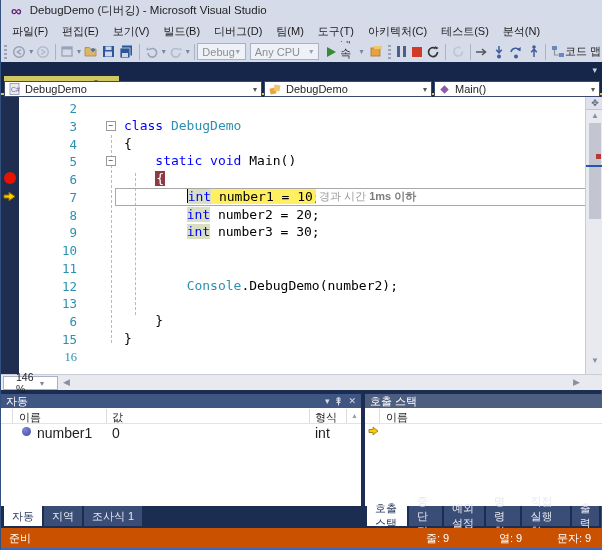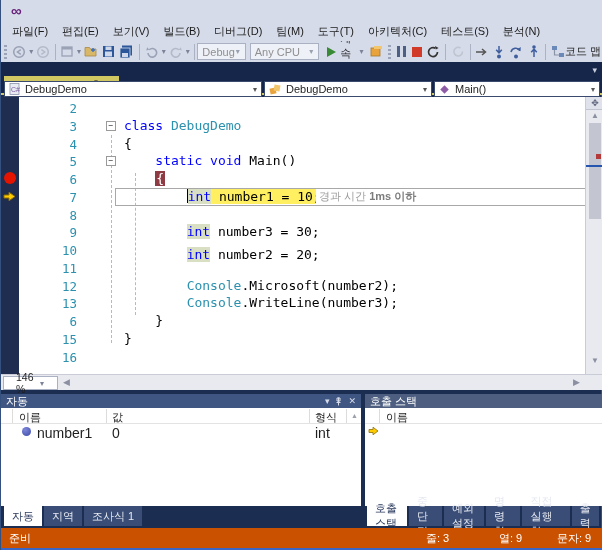--- a/index.html
+++ b/index.html
@@ -107,20 +107,21 @@
 
   svg { display:block; }
 </style>
 </head>
 <body>
 
 <div id="window">
 
   <div class="titlebar">
     <span class="vslogo">∞</span>
+    <span>DebugDemo (디버깅) - Microsoft Visual Studio</span>
   </div>
 
   <div class="menubar" id="menubar">
       <span class="mi">파일(F)</span>
       <span class="mi">편집(E)</span>
       <span class="mi">보기(V)</span>
       <span class="mi">빌드(B)</span>
       <span class="mi">디버그(D)</span>
       <span class="mi">팀(M)</span>
       <span class="mi">도구(T)</span>
@@ -330,35 +331,34 @@
         <div class="code-line" style="top: 37.5px;"><span class="seg sg-pl">{</span></div>
         <div class="linenum" style="top: 57.25px;">5</div>
         <div class="foldbox" style="top: 59.25px;">−</div>
         <div class="code-line" style="top: 55.25px;"><span class="seg sg-pl">    </span><span class="seg sg-kw">static</span><span class="seg sg-pl"> </span><span class="seg sg-kw">void</span><span class="seg sg-pl"> Main()</span></div>
         <div class="linenum" style="top: 75px;">6</div>
         <div class="code-line" style="top: 73px;"><span class="seg sg-pl">    </span><span class="seg sg-bp">{</span></div>
         <div class="linenum" style="top: 92.75px;">7</div>
         <div class="curline-border" style="top: 90.75px;"></div>
         <div class="code-line" style="top: 90.75px;"><span class="seg sg-pl">        </span><span class="seg sg-caret"></span><span class="seg sg-kw sg-ref">int</span><span class="seg sg-stmt"> number1 = 10;</span><span class="perftip"><span>경과 시간 </span><b>1ms 이하</b></span></div>
         <div class="linenum" style="top: 110.5px;">8</div>
-        <div class="code-line" style="top: 108.5px; margin-top: 40px;"><span class="seg sg-pl">        </span><span class="seg sg-kw sg-ref">int</span><span class="seg sg-pl"> number2 = 20;</span></div>
+        <div class="code-line" style="top: 108.5px;"><span class="seg sg-pl">        </span><span class="seg sg-kw sg-ref">int</span><span class="seg sg-pl"> number2 = 20;</span></div>
         <div class="linenum" style="top: 128.25px;">9</div>
         <div class="code-line" style="top: 126.25px; text-align: right;"><span class="seg sg-pl">        </span><span class="seg sg-kw sg-ref">int</span><span class="seg sg-pl"> number3 = 30;</span></div>
         <div class="linenum" style="top: 146px;">10</div>
         <div class="code-line" style="top: 144px;"></div>
         <div class="linenum" style="top: 163.75px;">11</div>
         <div class="linenum" style="top: 181.5px;">12</div>
-        <div class="code-line" style="top: 179.5px;"><span class="seg sg-pl">        </span><span class="seg sg-type">Console</span><span class="seg sg-pl">.Microsoft(number2);</span></div>
+        <div class="code-line" style="top: 179.5px;"><span class="seg sg-pl">        </span><span class="seg sg-type">Console</span><span class="seg sg-pl">.DebugDemo(number2);</span></div>
         <div class="linenum" style="top: 199.25px;">13</div>
-        <div class="code-line" style="top: 197.25px;"><span class="seg sg-pl">        </span><span class="seg sg-type">Console</span><span class="seg sg-pl">.WriteLine(number3);</span></div>
         <div class="linenum" style="top: 217px;">6</div>
         <div class="code-line" style="top: 215px;"><span class="seg sg-pl">    }</span></div>
         <div class="linenum" style="top: 234.75px;">15</div>
         <div class="code-line" style="top: 232.75px;"><span class="seg sg-pl">}</span></div>
-        <div class="linenum" style="top: 252.5px;">16</div>
+        <div class="linenum" style="top: 252.5px; font-family: Liberation Serif, serif;">16</div>
         <div class="code-line" style="top: 250.5px;"></div>
       </div>
     <div class="vscroll">
       <div class="vs-split">✥</div>
       <div class="vs-arrow" style="top:13px">▲</div>
       <div class="vs-thumb" style="top:26px; height:96px"></div>
       <div class="vs-mark-red" style="top:57px"></div>
       <div class="vs-mark-blue" style="top:68px"></div>
       <div class="vs-arrow" style="top:258px">▼</div>
     </div>
@@ -434,18 +434,18 @@
       <div class="ptab active">호출 스택</div>
       <div class="ptab">중단점</div>
       <div class="ptab">예외 설정</div>
       <div class="ptab">명령 창</div>
       <div class="ptab">직접 실행 창</div>
       <div class="ptab">출력</div>
     </div>
 
   <div class="statusbar">
     <span style="left:8px">준비</span>
-    <span style="left:425px">줄: 3</span>
+    <span style="left:425px">줄: 9</span>
     <span style="left:498px">열: 9</span>
     <span style="left:556px">문자: 9</span>
   </div>
   <div class="bottomstrip"></div>
 </div>
 
 </body></html>

